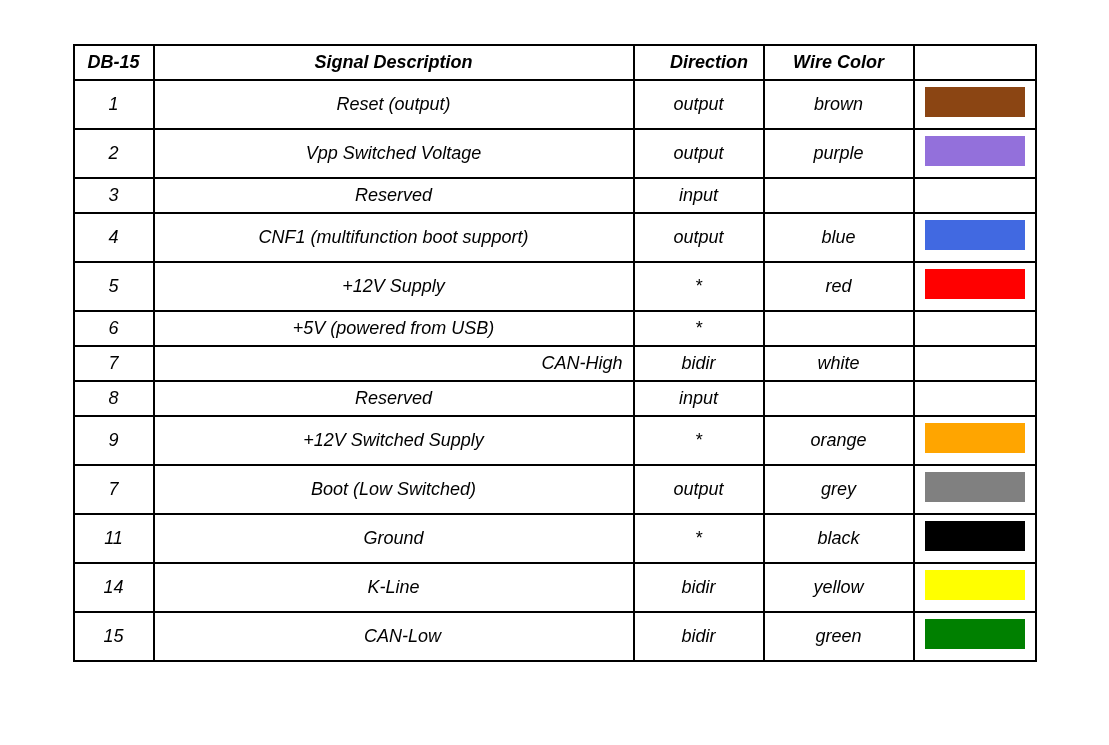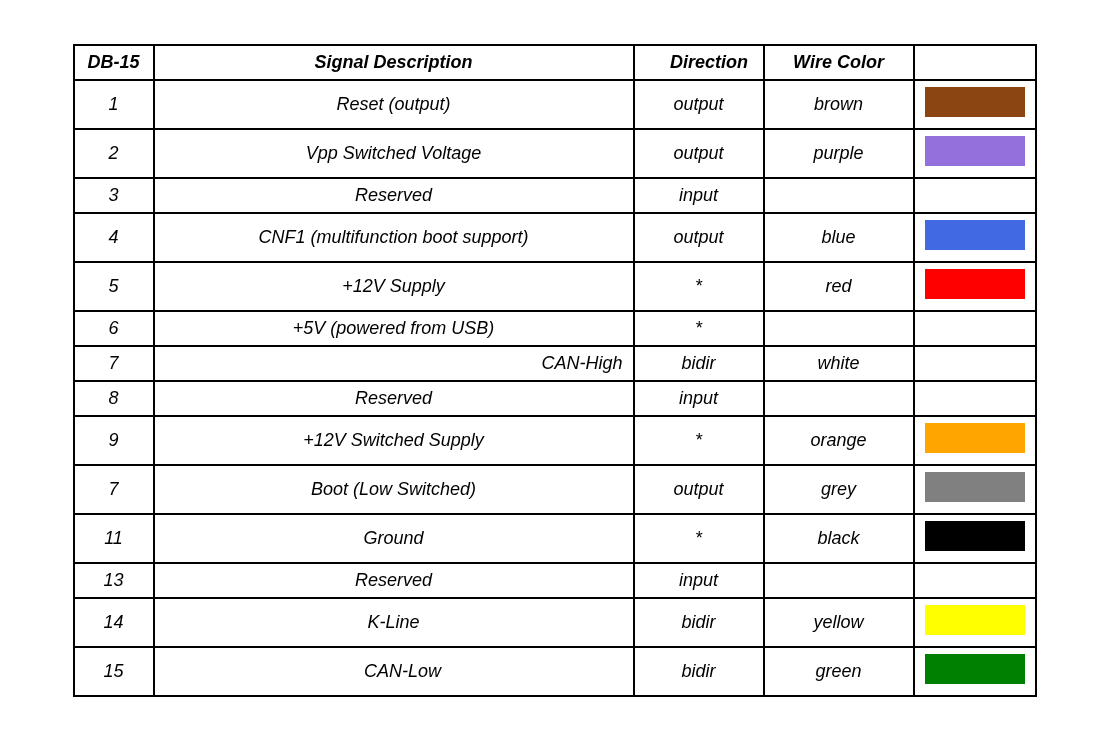--- a/index.html
+++ b/index.html
@@ -136,27 +136,20 @@
         <td class="color-cell"><span class="color-swatch" style="background-color: rgb(128, 128, 128);"></span></td>
       </tr>
       <tr>
         <td>11</td>
         <td style="text-align: center;">Ground</td>
         <td>*</td>
         <td>black</td>
         <td class="color-cell"><span class="color-swatch" style="background-color: rgb(0, 0, 0);"></span></td>
       </tr>
       <tr>
-        <td>13</td>
-        <td style="text-align: center;">Reserved</td>
-        <td>input</td>
-        <td></td>
-        <td class="color-cell"></td>
-      </tr>
-      <tr>
         <td>14</td>
         <td style="text-align: center;">K-Line</td>
         <td>bidir</td>
         <td>yellow</td>
         <td class="color-cell"><span class="color-swatch" style="background-color: rgb(255, 255, 0);"></span></td>
       </tr>
       <tr>
         <td>15</td>
         <td style="text-align: center; padding-left: 28px;">CAN-Low</td>
         <td>bidir</td>

